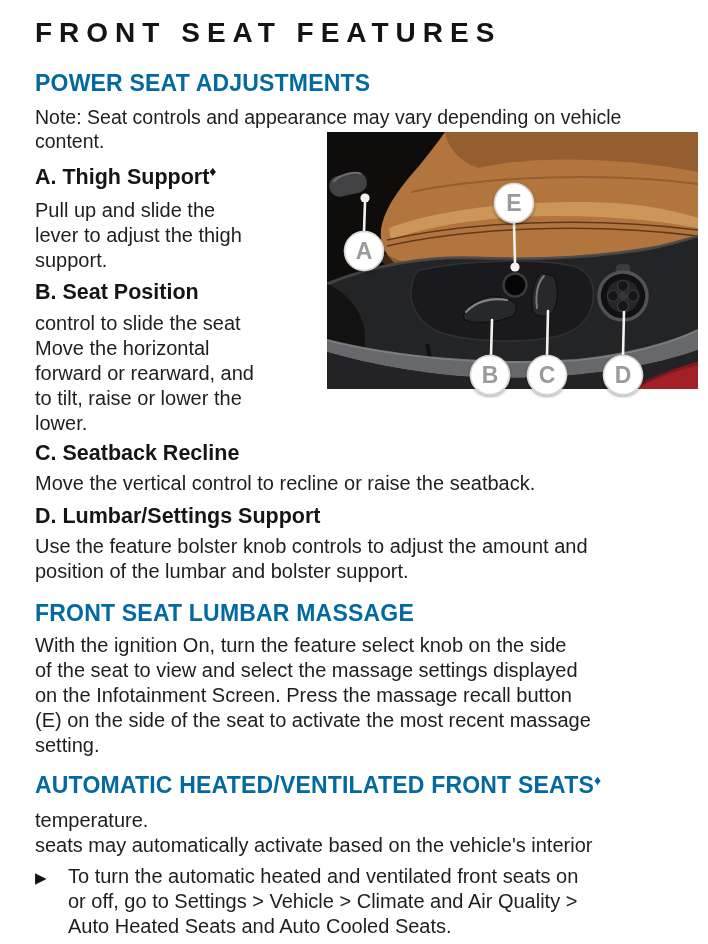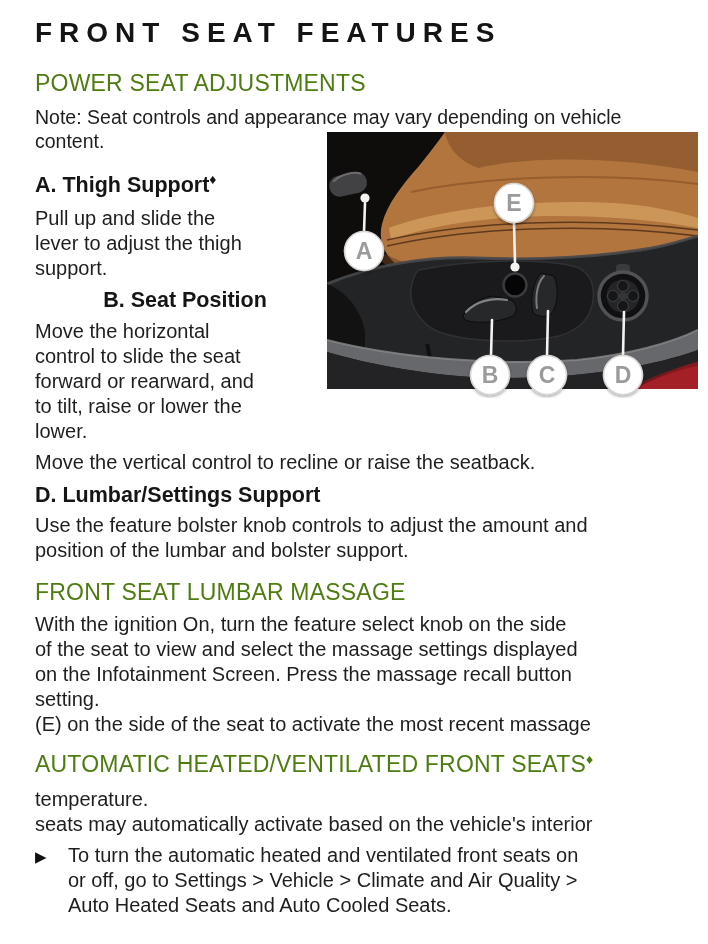--- a/index.html
+++ b/index.html
@@ -13,42 +13,42 @@
     position: relative;
     width: 708px; height: 944px;
     padding: 12px 20px 0 35px;
   }
   .page-title {
     font-size: 28px; font-weight: 700; letter-spacing: 7px;
     color: #141414; margin: 6px 0 0 0; line-height: 30px;
     white-space: nowrap;
   }
   .h2 {
-    font-size: 23px; font-weight: 400; color: #4d7c0f;
+    font-size: 23px; font-weight: 700; color: #0369a1;
     margin: 0; line-height: 26px; letter-spacing: 0.2px;
     white-space: nowrap;
   }
   .h2-power   { margin-top: 22px; }
   .h2-lumbar  { margin-top: 16px; }
   .h2-auto    { margin-top: 14px; }
   .h3 {
     font-size: 21.5px; font-weight: 700; color: #151515;
     margin: 0; line-height: 24px; white-space: nowrap;
   }
   .para { margin: 0; }
   .line {
     font-size: 20px; line-height: 25px; white-space: nowrap;
     color: #1e1e1e;
   }
   .note-block { margin-top: 9px; }
   .note-block .line { font-size: 19.5px; line-height: 24px; }
-  .left-col { margin-top: 20px; width: 300px; }
+  .left-col { margin-top: 12px; width: 300px; }
   .item-a-h { margin-top: 4px; }
   .item-a-p { margin-top: 7px; }
-  .item-b-h { margin-top: 7px; text-align: center; }
+  .item-b-h { margin-top: 7px; }
   .item-b-p { margin-top: 7px; }
   .item-c-h { margin-top: 5px; }
   .item-c-p { margin-top: 6px; }
   .item-d-h { margin-top: 8px; }
   .item-d-p { margin-top: 6px; }
   .lumbar-p, .auto-p { margin-top: 7px; }
   .mark-sup {
     font-size: 14px; position: relative; top: -8px; letter-spacing: 0;
   }
   .bullet-row {
@@ -84,45 +84,46 @@
   <div class="left-col">
     <h3 class="h3 item-a-h"><span>A. Thigh Support</span><span class="mark-sup">♦</span></h3>
     <div class="para item-a-p">
       <div class="line">Pull up and slide the</div>
       <div class="line">lever to adjust the thigh</div>
       <div class="line">support.</div>
     </div>
 
     <h3 class="h3 item-b-h">B. Seat Position</h3>
     <div class="para item-b-p">
+      <div class="line">control to slide the seat</div>
       <div class="line">Move the horizontal</div>
-      <div class="line">control to slide the seat</div>
       <div class="line">forward or rearward, and</div>
       <div class="line">to tilt, raise or lower the</div>
       <div class="line">lower.</div>
     </div>
   </div>
 
+  <h3 class="h3 item-c-h">C. Seatback Recline</h3>
   <div class="para item-c-p">
     <div class="line">Move the vertical control to recline or raise the seatback.</div>
   </div>
 
   <h3 class="h3 item-d-h">D. Lumbar/Settings Support</h3>
   <div class="para item-d-p">
     <div class="line">Use the feature bolster knob controls to adjust the amount and</div>
     <div class="line">position of the lumbar and bolster support.</div>
   </div>
 
   <h2 class="h2 h2-lumbar">FRONT SEAT LUMBAR MASSAGE</h2>
   <div class="para lumbar-p">
     <div class="line">With the ignition On, turn the feature select knob on the side</div>
     <div class="line">of the seat to view and select the massage settings displayed</div>
     <div class="line">on the Infotainment Screen. Press the massage recall button</div>
+    <div class="line">(E) on the side of the seat to activate the most recent massage</div>
     <div class="line">setting.</div>
-    <div class="line">(E) on the side of the seat to activate the most recent massage</div>
   </div>
 
   <h2 class="h2 h2-auto"><span>AUTOMATIC HEATED/VENTILATED FRONT SEATS</span><span class="mark-sup">♦</span></h2>
   <div class="para auto-p">
     <div class="line">temperature.</div>
     <div class="line">seats may automatically activate based on the vehicle's interior</div>
   </div>
 
   <div class="bullet-row">
     <span class="bullet-icon">▶</span>

